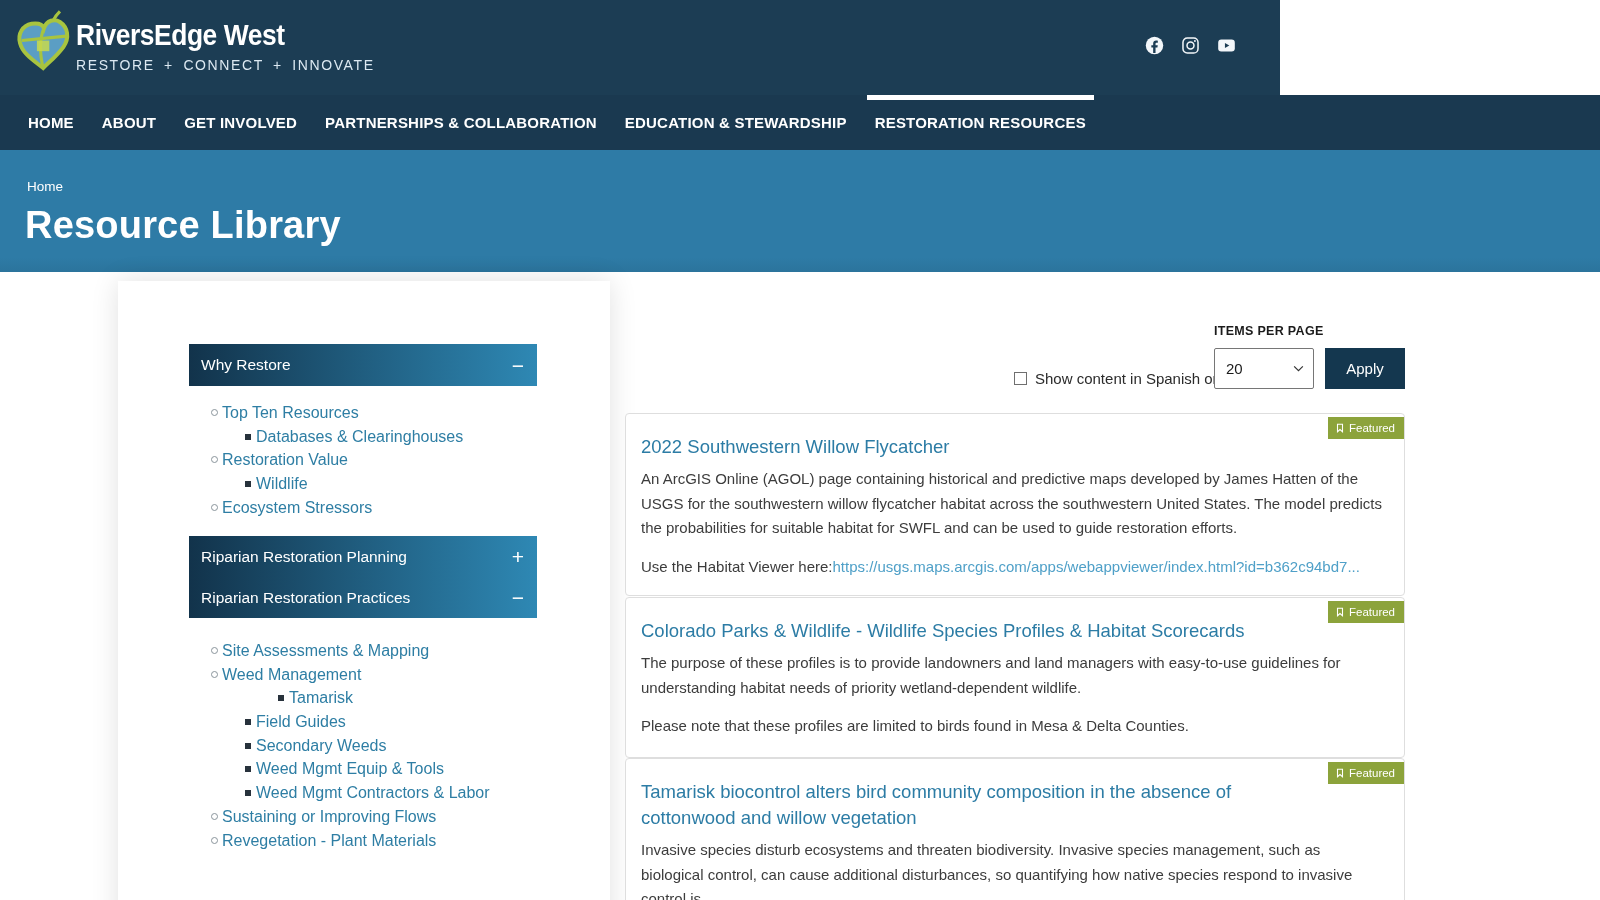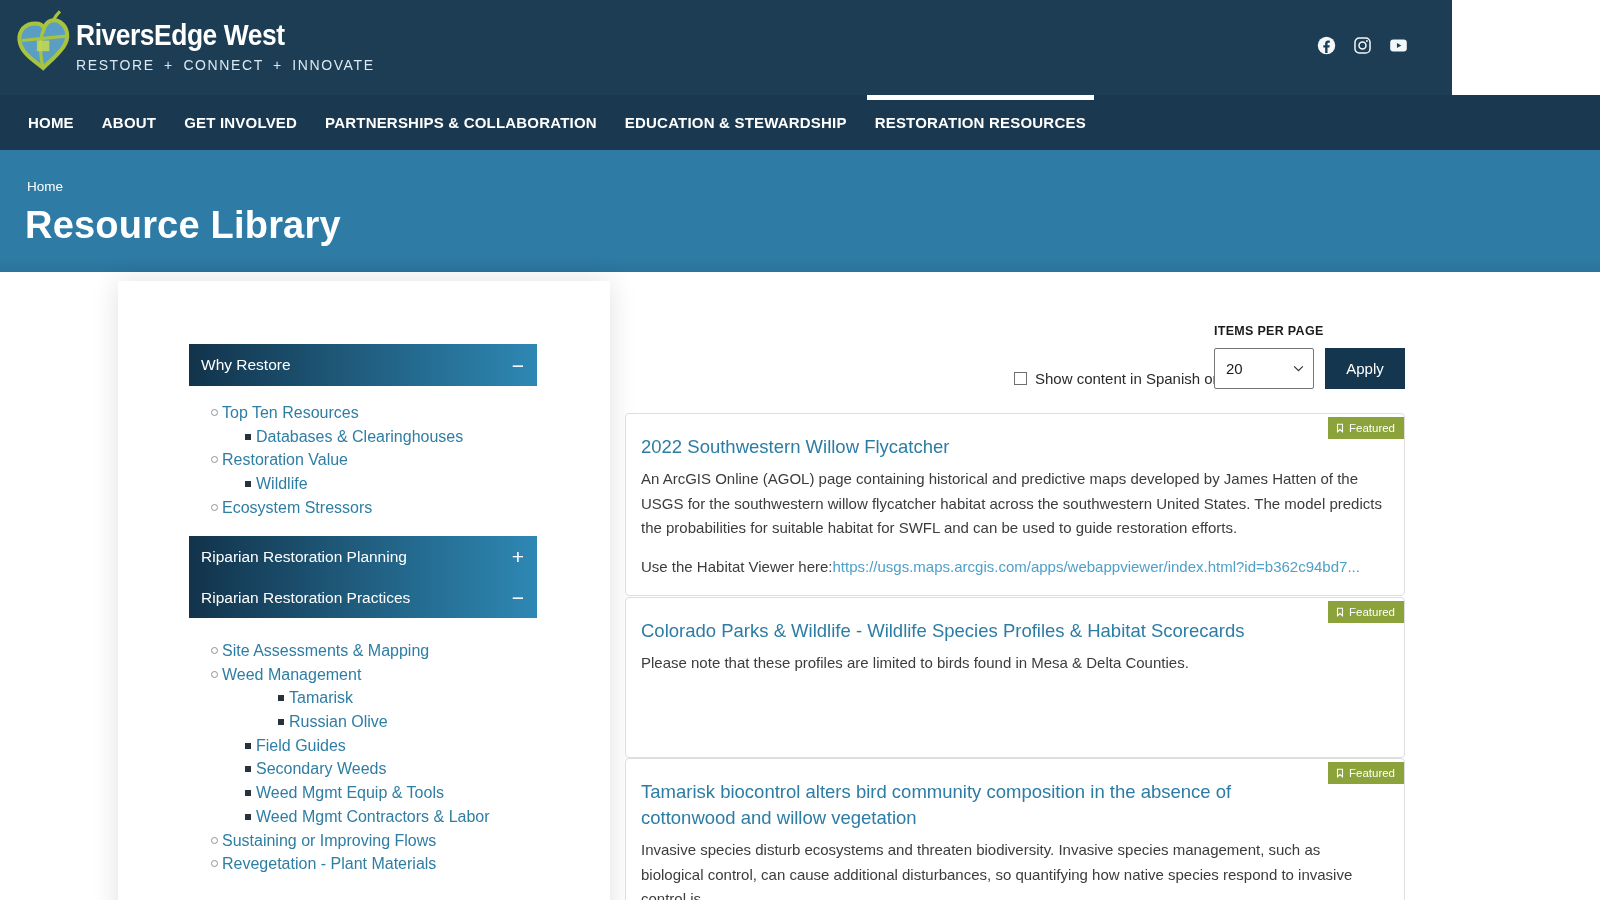--- a/index.html
+++ b/index.html
@@ -1,21 +1,21 @@
 <!DOCTYPE html>
 <html><head>
 <meta charset="utf-8">
 <style>
   * { margin:0; padding:0; box-sizing:border-box; }
   html,body { width:1600px; height:900px; overflow:hidden; background:#fff;
               font-family:"Liberation Sans", sans-serif; }
   .stage { position:absolute; inset:0; width:1600px; height:900px; }
 
   
-  .topband { position:absolute; left:0; top:0; width:1452px; height:95px; background:#1C3D54; }
+  .topband { position:absolute; left:0; top:0; width:1280px; height:95px; background:#1C3D54; }
   .logo { position:absolute; left:13px; top:7px; width:62px; height:76px; }
   .brand-text { position:absolute; left:76px; top:18px; color:#fff; }
   .brand-name { font-size:30px; font-weight:bold; letter-spacing:-0.5px; color:#fff;
                 transform:scaleX(0.88); transform-origin:left center; white-space:nowrap; }
   .brand-tagline { margin-top:5px; font-size:14px; letter-spacing:1.6px; word-spacing:4px;
                    color:#dce9f2; white-space:nowrap; }
   .social { position:absolute; right:44px; top:36px; display:flex; gap:17px; align-items:center; }
   .social svg { width:19px; height:19px; display:block; cursor:pointer; }
 
   
@@ -181,21 +181,20 @@
     <span class="toggle">+</span>
   </div>
   <div class="acc-header" id="acc-practices">
     <span>Riparian Restoration Practices</span>
     <span class="toggle">−</span>
   </div>
   <ul class="side-list" id="list-practices">
     <li class="lvl1"><a>Site Assessments &amp; Mapping</a></li>
     <li class="lvl1"><a>Weed Management</a></li>
     <li class="lvl3"><a>Tamarisk</a></li>
-    <li class="lvl3"><a>Russian Olive</a></li>
     <li class="lvl2"><a>Field Guides</a></li>
     <li class="lvl2"><a>Secondary Weeds</a></li>
     <li class="lvl2"><a>Weed Mgmt Equip &amp; Tools</a></li>
     <li class="lvl2"><a>Weed Mgmt Contractors &amp; Labor</a></li>
     <li class="lvl1"><a>Sustaining or Improving Flows</a></li>
     <li class="lvl1"><a>Revegetation - Plant Materials</a></li>
   </ul>
 
   <div class="ipp-label">ITEMS PER PAGE</div>
   <div class="spanish-row">
@@ -225,20 +224,21 @@
   </div>
 
   <div class="card" id="card-1">
     <div class="badge">
       <svg viewBox="0 0 24 24" fill="none" stroke="#fff" stroke-width="2.6">
         <path d="M6 3h12v18l-6-5.2L6 21z"></path>
       </svg>
       <span>Featured</span>
     </div>
     <a class="card-title">Colorado Parks &amp; Wildlife - Wildlife Species Profiles &amp; Habitat Scorecards</a>
+    <p class="card-body">The purpose of these profiles is to provide landowners and land managers with easy-to-use guidelines for understanding habitat needs of priority wetland-dependent wildlife.</p>
     <p class="card-body">Please note that these profiles are limited to birds found in Mesa &amp; Delta Counties.</p>
   </div>
 
   <div class="card" id="card-2">
     <div class="badge">
       <svg viewBox="0 0 24 24" fill="none" stroke="#fff" stroke-width="2.6">
         <path d="M6 3h12v18l-6-5.2L6 21z"></path>
       </svg>
       <span>Featured</span>
     </div>

